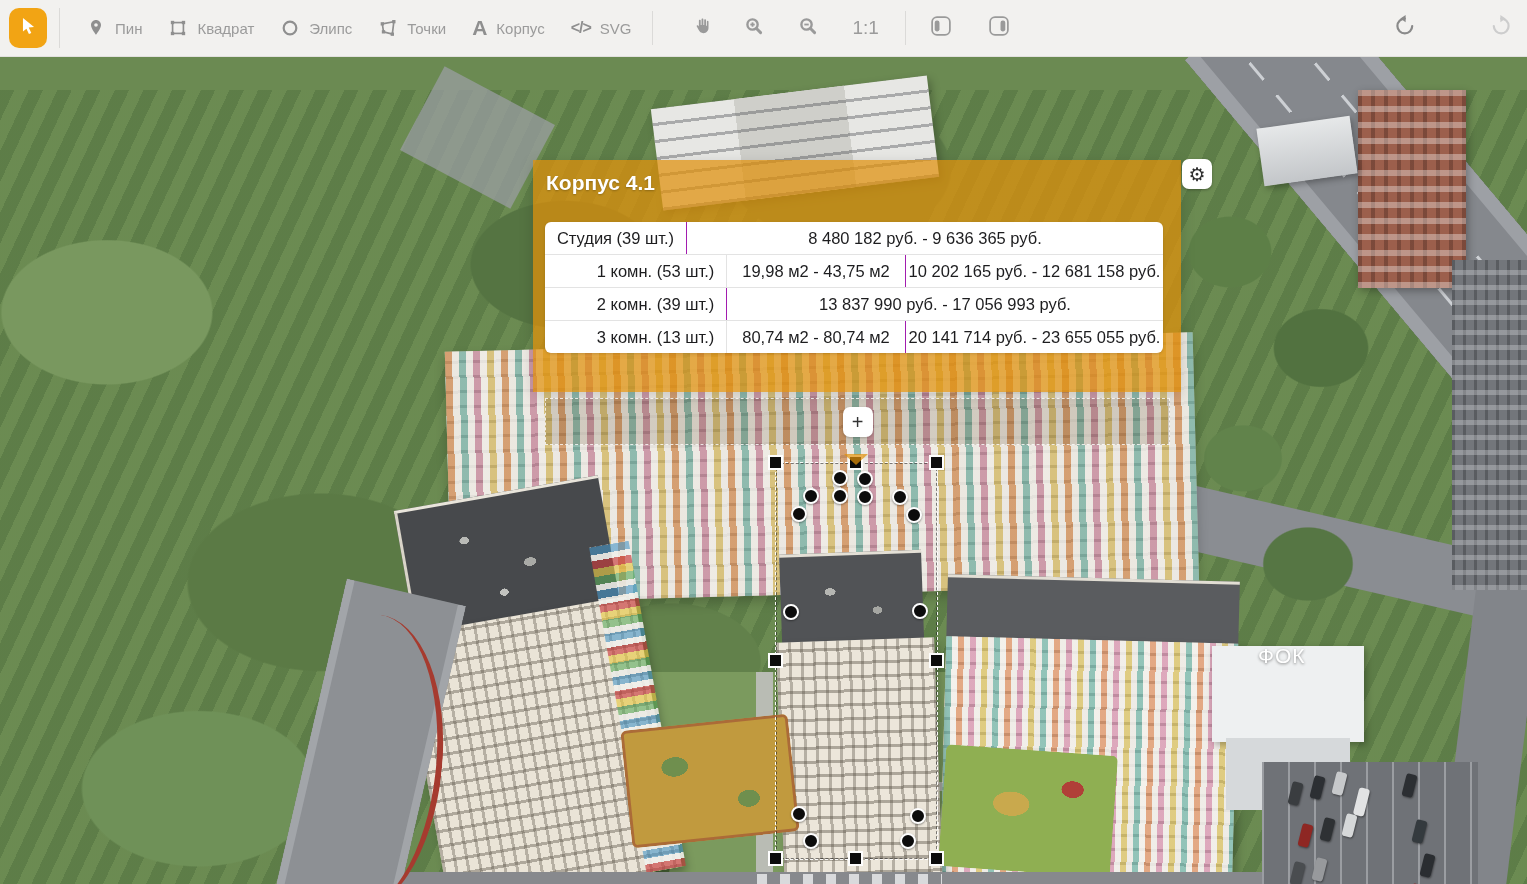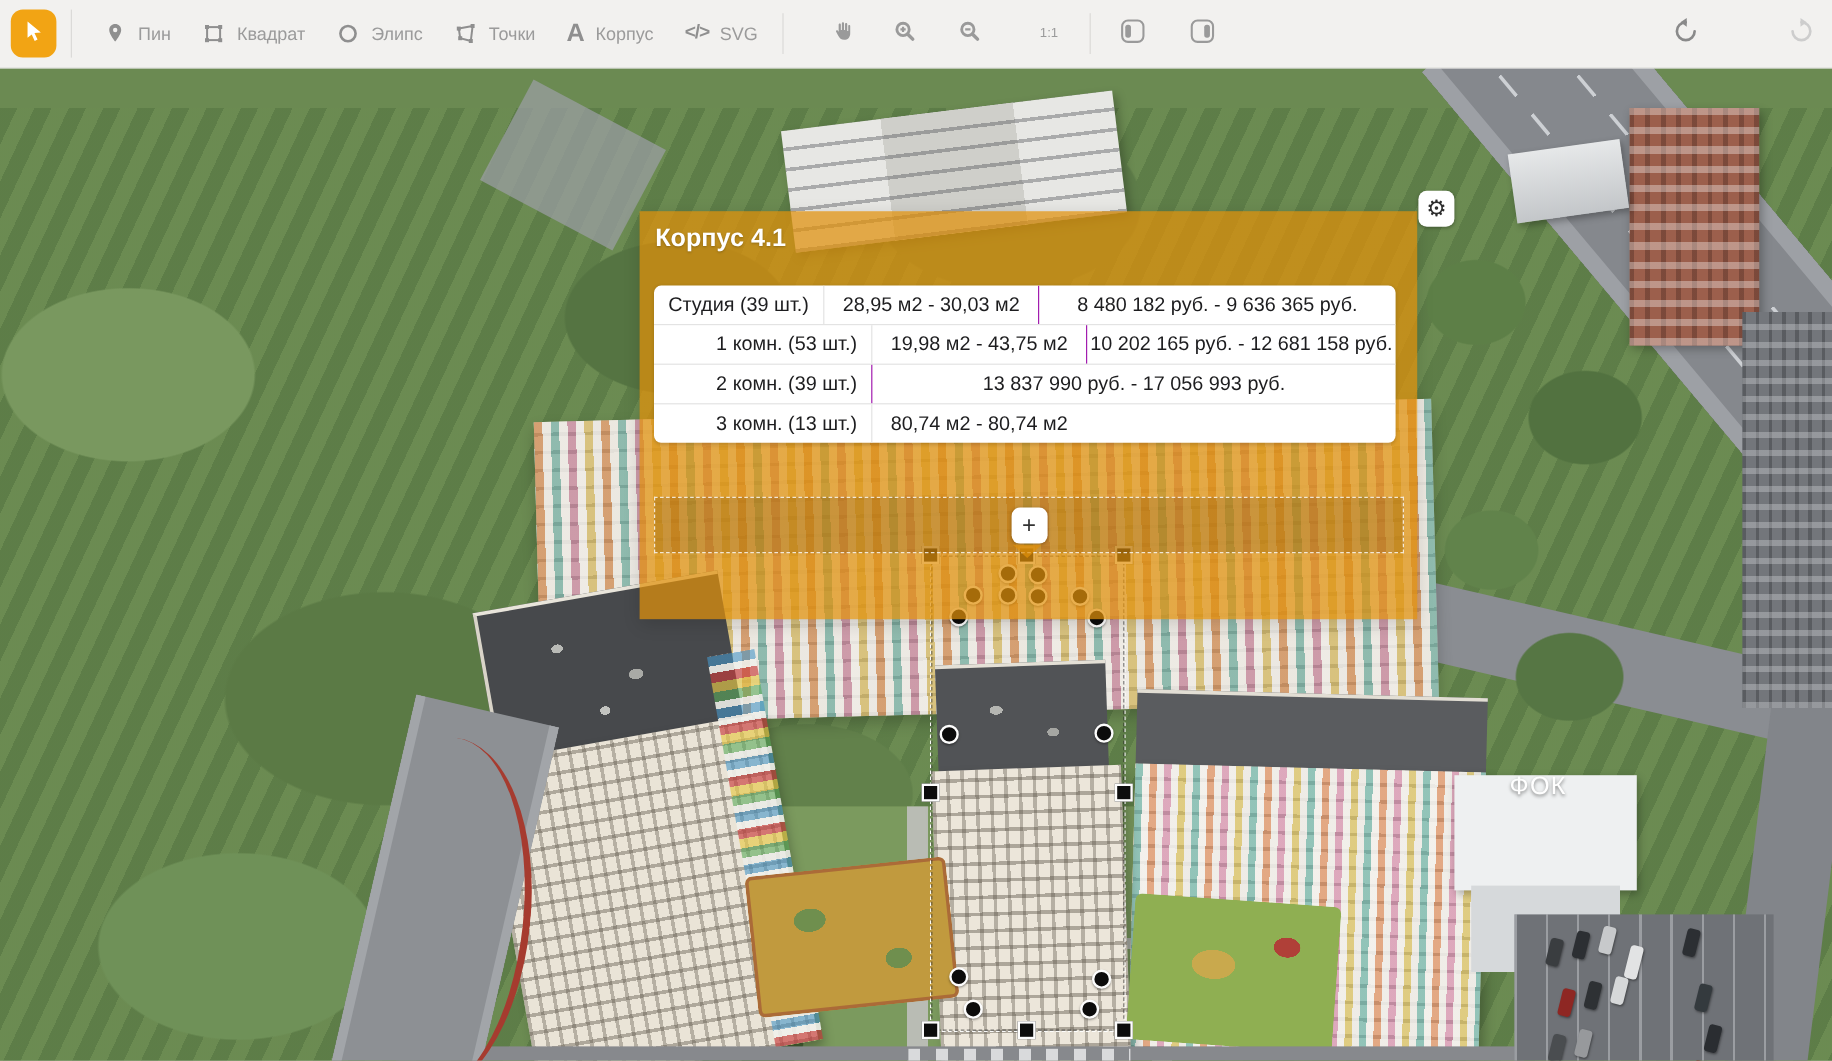--- a/index.html
+++ b/index.html
@@ -12,21 +12,21 @@
   .sel-tool{width:38px;height:40px;margin-left:9px;border-radius:10px;background:var(--accent,#F2A414);
             display:flex;align-items:center;justify-content:center;flex:0 0 auto;cursor:pointer;}
   .tb-div{width:1px;height:40px;background:#dbdad8;margin-left:12px;flex:0 0 auto;}
   .tb-div.short{height:34px;}
   .tool{display:flex;align-items:center;gap:9px;color:#9b9b9b;font-size:15px;margin-left:26px;
         cursor:pointer;flex:0 0 auto;user-select:none;}
   .tool svg{display:block;}
   .glyph-a{font-size:21px;font-weight:700;color:#8f8f8f;line-height:20px;}
   .glyph-code{font-size:16px;font-weight:700;color:#8f8f8f;letter-spacing:-1px;}
   .icon-btn{margin-left:30px;cursor:pointer;flex:0 0 auto;display:flex;align-items:center;}
-  .ratio{margin-left:48px;color:#9b9b9b;font-size:11px;cursor:pointer;flex:0 0 auto;}
+  .ratio{margin-left:34px;color:#9b9b9b;font-size:19px;cursor:pointer;flex:0 0 auto;}
   .tb-spacer{flex:1 1 auto;}
   .undo-btn{margin-right:42px;cursor:pointer;}
   .redo-btn{margin-right:14px;cursor:pointer;}
 
   
   .scene{position:absolute;inset:56px 0 0 0;z-index:1;margin-top:34px;}
   .abs{position:absolute;}
   .photo-base{inset:0;background-color:#67874f;background-image:
      radial-gradient(190px 130px at 7% 28%, #79985f 0 55%, transparent 56%),
      radial-gradient(240px 160px at 21% 62%, #5b7a45 0 55%, transparent 56%),
@@ -159,21 +159,21 @@
   .anno{position:absolute;inset:0;z-index:8;pointer-events:none;}
   .sel-rect{position:absolute;border:1px dashed rgba(255,255,255,.95);
      outline:1px dashed rgba(30,30,30,.55);outline-offset:-2px;pointer-events:auto;cursor:move;}
   .handle{position:absolute;width:11px;height:11px;background:#0c0c0c;border:2px solid #fdfdfd;
      box-sizing:content-box;pointer-events:auto;cursor:pointer;}
   .vertex{position:absolute;width:12px;height:12px;border-radius:50%;background:#0c0c0c;
      border:2px solid #fdfdfd;box-sizing:content-box;pointer-events:auto;cursor:pointer;
      box-shadow:0 1px 2px rgba(0,0,0,.4);}
 
   
-  .popup{position:absolute;left:533px;top:176px;width:648px;height:340px;z-index:10;
+  .popup{position:absolute;left:533px;top:160px;width:648px;height:232px;z-index:10;
      background:var(--overlay,rgba(224,144,10,0.72));box-shadow:0 4px 14px rgba(0,0,0,.15);}
   .popup-arrow{position:absolute;left:844px;top:454px;z-index:10;width:0;height:0;
      border-left:12px solid transparent;border-right:12px solid transparent;
      border-top:11px solid var(--overlay,rgba(224,144,10,0.85));}
   .popup-title{position:absolute;left:13px;top:11px;color:#fff;font-size:21px;font-weight:700;
      text-shadow:0 1px 2px rgba(0,0,0,.25);}
   .flat-table{position:absolute;left:12px;top:62px;width:618px;background:#fff;border-radius:6px;
      overflow:hidden;box-shadow:0 1px 3px rgba(0,0,0,.15);}
   .t-row{display:flex;height:32px;line-height:32px;}
   .t-row + .t-row{border-top:1px solid #e3e3e3;padding-left:40px;}
@@ -282,35 +282,35 @@
       <div class="vertex" style="left: 910px; top: 808px;"></div>
       <div class="vertex" style="left: 803px; top: 833px;"></div>
       <div class="vertex" style="left: 900px; top: 833px;"></div>
     </div>
 
   <div class="popup">
     <div class="popup-title">Корпус 4.1</div>
     <div class="flat-table">
         <div class="t-row">
           <div class="t-cell c1">Студия (39 шт.)</div>
-          <div class="t-cell c2">28,95 м2 - 30,03 м2</div>
           <div class="t-cell c3">8 480 182 руб. - 9 636 365 руб.</div>
         </div>
         <div class="t-row">
           <div class="t-cell c1">1 комн. (53 шт.)</div>
           <div class="t-cell c2">19,98 м2 - 43,75 м2</div>
           <div class="t-cell c3">10 202 165 руб. - 12 681 158 руб.</div>
         </div>
         <div class="t-row">
           <div class="t-cell c1">2 комн. (39 шт.)</div>
           <div class="t-cell c3">13 837 990 руб. - 17 056 993 руб.</div>
         </div>
         <div class="t-row">
           <div class="t-cell c1">3 комн. (13 шт.)</div>
           <div class="t-cell c2">80,74 м2 - 80,74 м2</div>
+          <div class="t-cell c3">20 141 714 руб. - 23 655 055 руб.</div>
         </div>
       </div>
     <div class="add-zone">
       <button class="add-btn">
         <span>+</span>
       </button>
     </div>
   </div>
   <div class="popup-arrow"></div>
   <button class="gear-btn">

